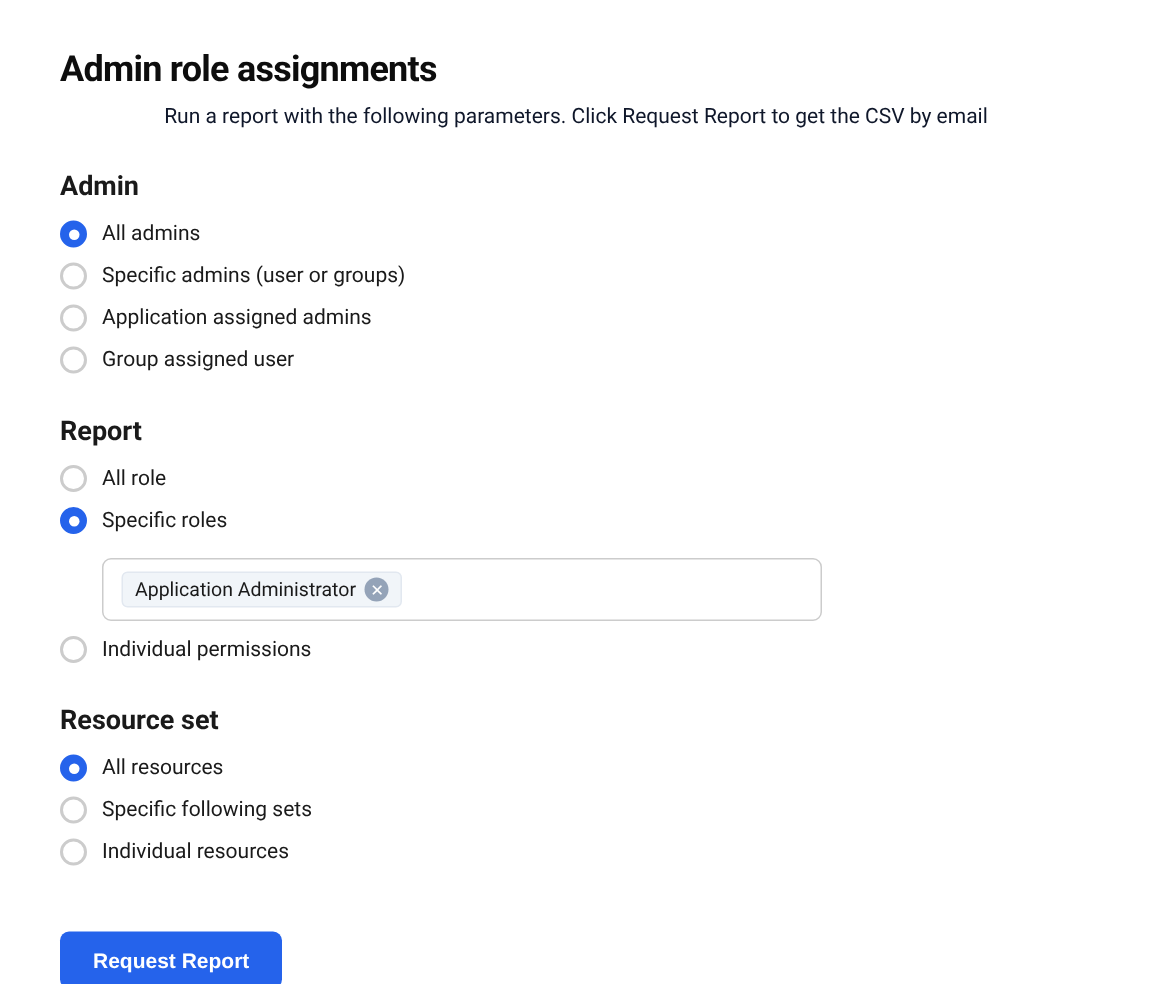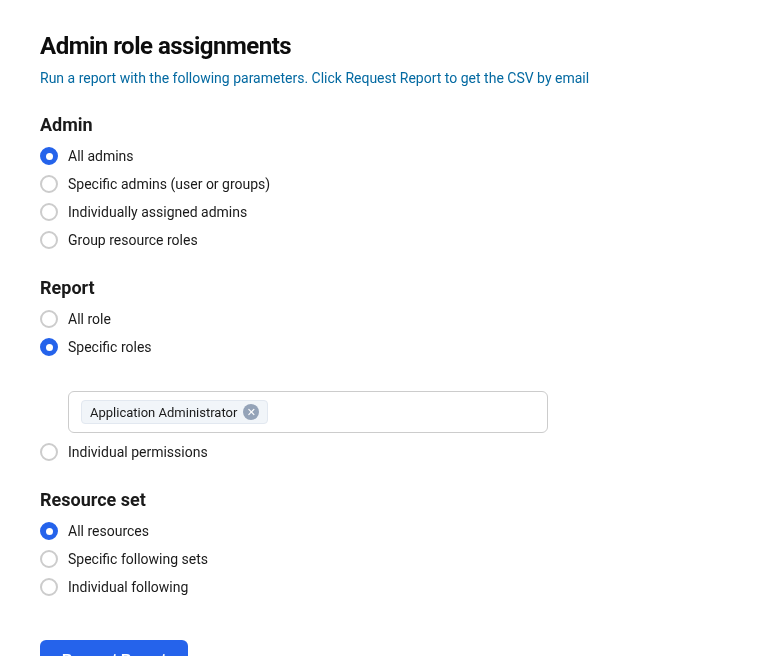--- a/index.html
+++ b/index.html
@@ -21,22 +21,23 @@
     .page-title {
       font-size: 24px;
       font-weight: 700;
       color: #0d0d0d;
       margin-bottom: 10px;
       letter-spacing: -0.5px;
     }
 
     .page-description {
       font-size: 14px;
-      color: #0369a1;
+      color: #0f172a;
       margin-bottom: 28px;
+      text-align: center;
     }
 
     .section {
       margin-bottom: 28px;
     }
 
     .section-label {
       font-weight: 700;
       font-size: 18px;
       color: #1a1a1a;
@@ -79,21 +80,21 @@
       border-radius: 50%;
       background: #fff;
     }
 
     .radio-label {
       font-size: 14px;
       color: #1a1a1a;
     }
 
     .tag-input-container {
-      margin-top: 25px;
+      margin-top: 6px;
       margin-left: 28px;
       border: 1px solid #ccc;
       border-radius: 6px;
       padding: 8px 12px;
       display: flex;
       align-items: center;
       gap: 8px;
       min-height: 40px;
       width: calc(100% - 28px);
       max-width: 480px;
@@ -160,26 +161,26 @@
       <span class="radio-label">All admins</span>
     </label>
 
     <label class="radio-item">
       <div class="radio-outer"></div>
       <span class="radio-label">Specific admins (user or groups)</span>
     </label>
 
     <label class="radio-item">
       <div class="radio-outer"></div>
-      <span class="radio-label">Individually assigned admins</span>
-    </label>
-
-    <label class="radio-item">
-      <div class="radio-outer"></div>
-      <span class="radio-label">Group resource roles</span>
+      <span class="radio-label">Application assigned admins</span>
+    </label>
+
+    <label class="radio-item">
+      <div class="radio-outer"></div>
+      <span class="radio-label">Group assigned user</span>
     </label>
 
   </div>
 </div>
 
 
 <div class="section">
   <div class="section-label">Report</div>
   <div class="radio-group">
 
@@ -222,21 +223,21 @@
       <span class="radio-label">All resources</span>
     </label>
 
     <label class="radio-item">
       <div class="radio-outer"></div>
       <span class="radio-label">Specific following sets</span>
     </label>
 
     <label class="radio-item">
       <div class="radio-outer"></div>
-      <span class="radio-label">Individual following</span>
+      <span class="radio-label">Individual resources</span>
     </label>
 
   </div>
 </div>
 
 
 <button class="request-button">Request Report</button>
 
 
 

